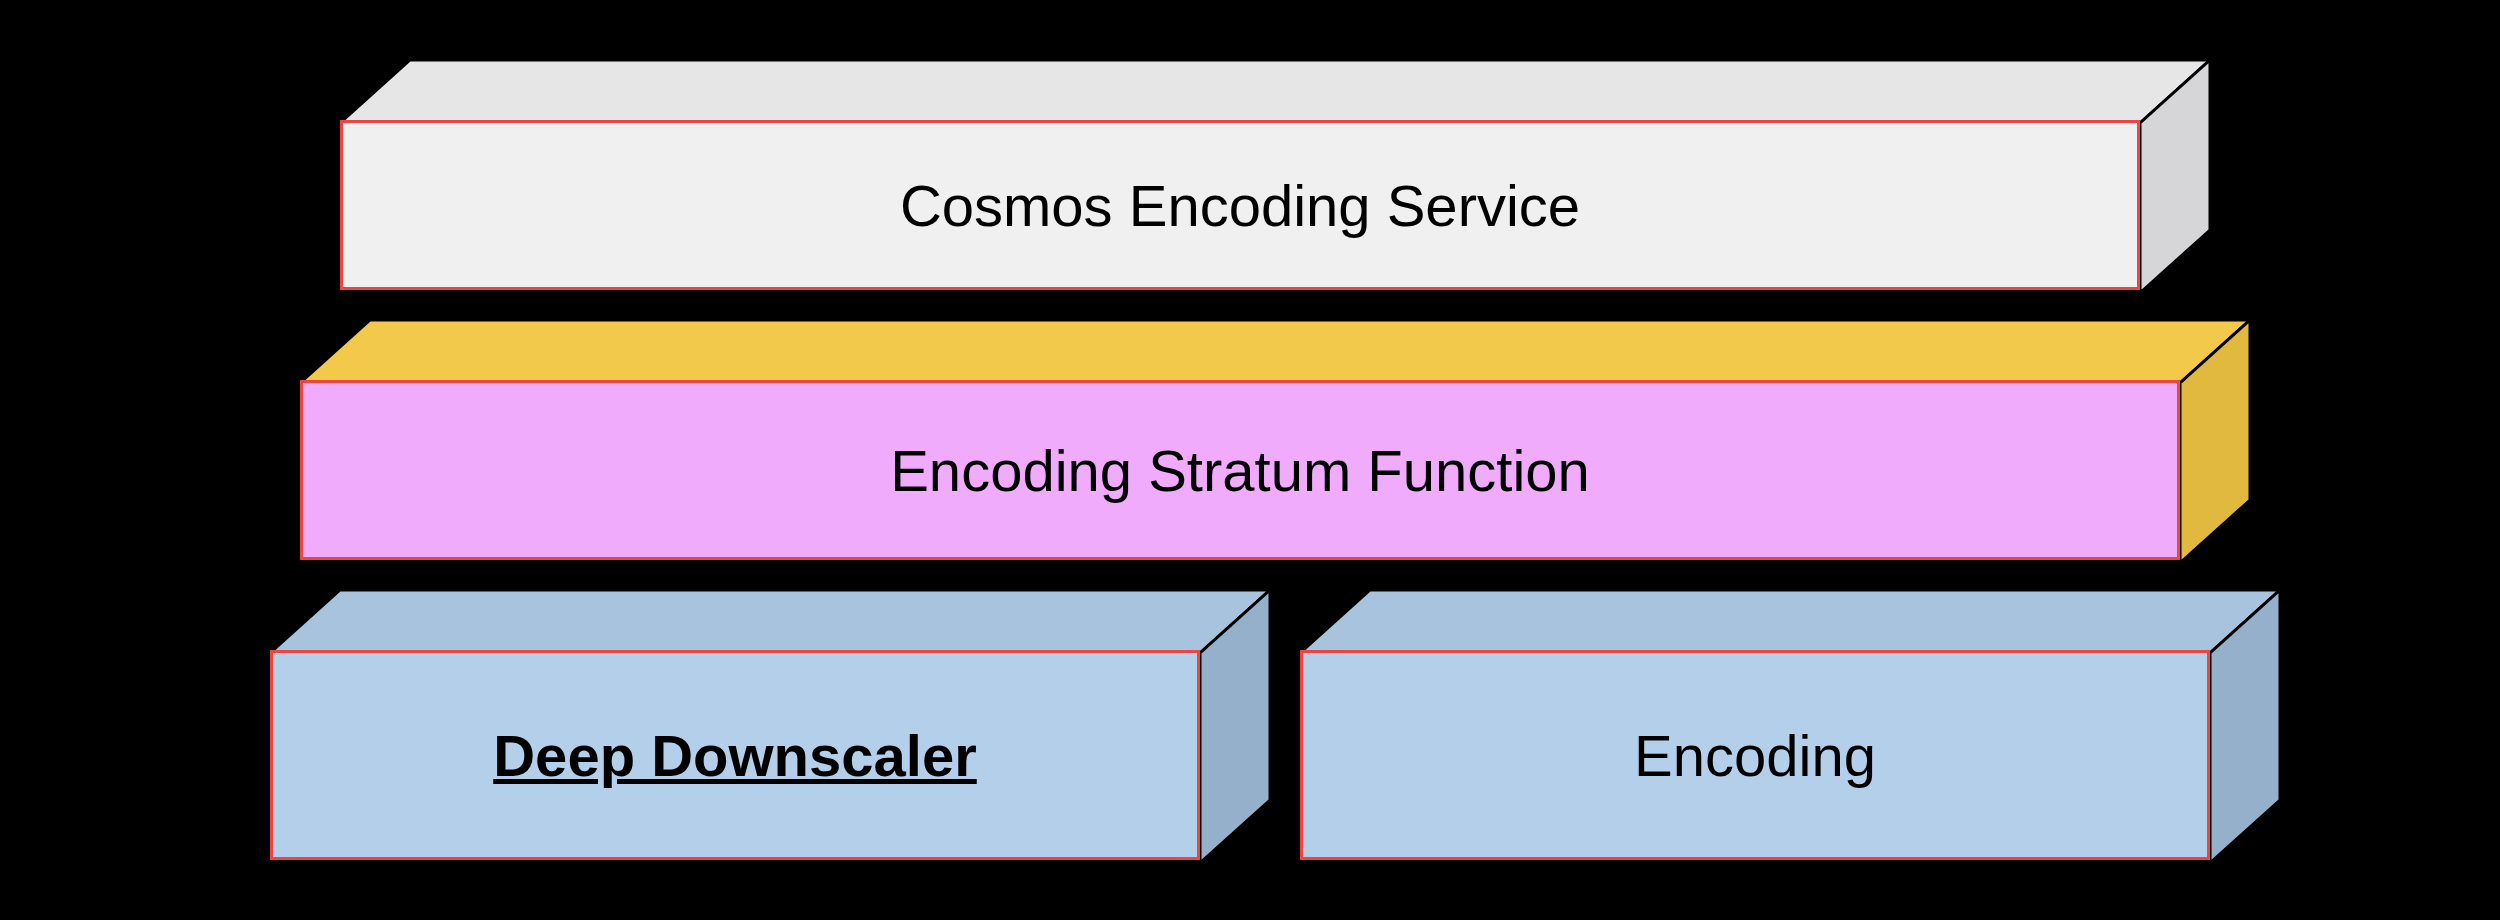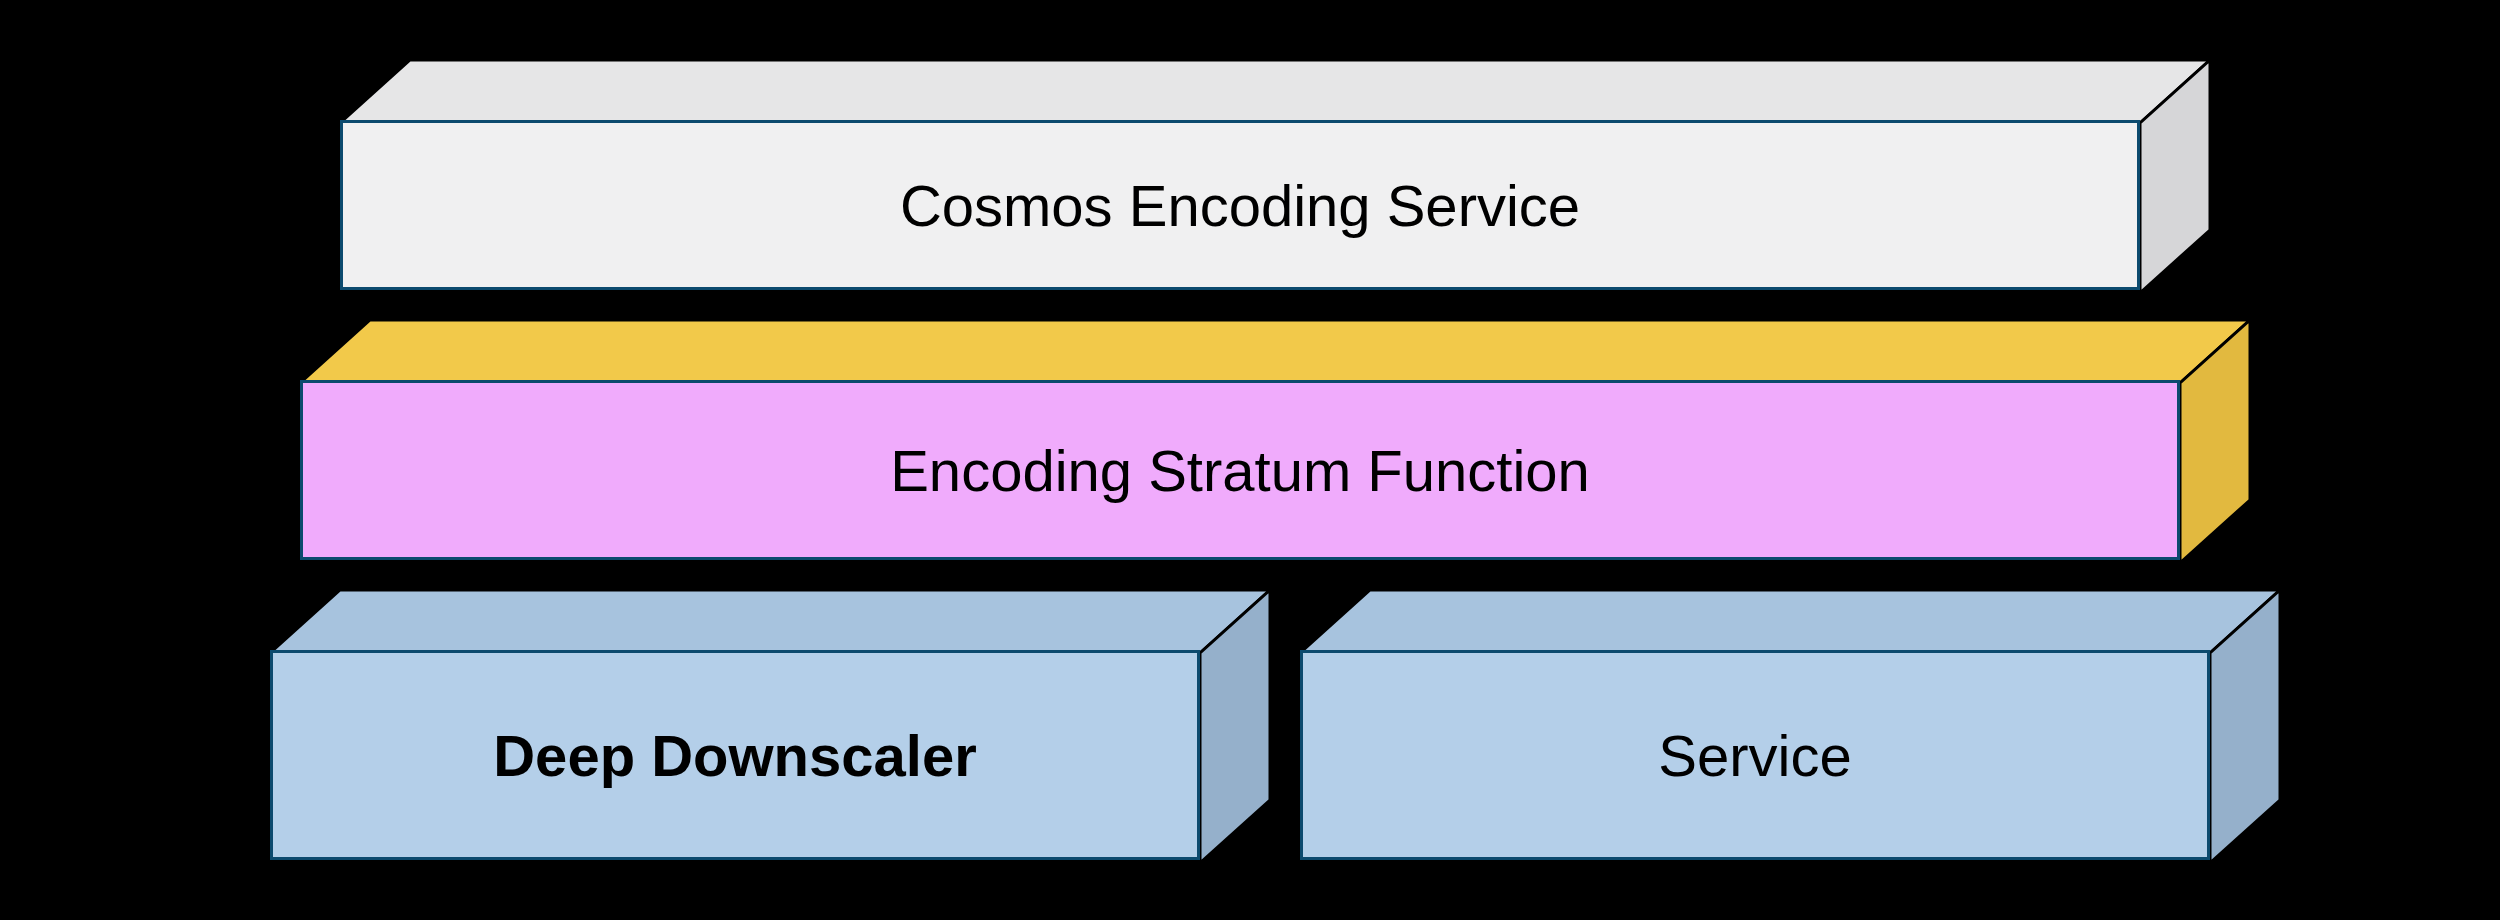--- a/index.html
+++ b/index.html
@@ -15,21 +15,21 @@
   .stage {
     position: relative;
     width: 2500px;
     height: 920px;
   }
   .block {
     position: absolute;
   }
   .face-top, .face-side, .face-front {
     position: absolute;
-    border: 3px solid #0c4a6e;
+    border: 3px solid #ef4444;
   }
   .face-front {
     display: flex;
     align-items: center;
     justify-content: center;
     font-size: 58px;
     color: #000;
   }
   .bold { font-weight: 700; }
 </style>
@@ -65,31 +65,31 @@
   </div>
 
   <div class="block">
 
     <svg class="face-top" style="left:270px; top:590px; width:1000px; height:63px; border:none;" viewBox="0 0 1000 63">
       <polygon points="70,0 1000,0 930,63 0,63" fill="#a7c3de" stroke="#000" stroke-width="3"></polygon>
     </svg>
     <svg class="face-side" style="left:1200px; top:590px; width:73px; height:273px; border:none;" viewBox="0 0 73 273">
       <polygon points="0,63 70,0 70,210 0,273" fill="#95b0cb" stroke="#000" stroke-width="3"></polygon>
     </svg>
-    <div class="face-front" style="left:270px; top:650px; width:930px; height:210px; background:#b4cfe9;">
+    <div class="face-front" style="left:270px; top:650px; width:930px; height:210px; background:#b4cfe9;text-decoration:underline;">
       <span class="bold">Deep Downscaler</span>
     </div>
   </div>
 
   <div class="block">
 
     <svg class="face-top" style="left:1300px; top:590px; width:980px; height:63px; border:none;" viewBox="0 0 980 63">
       <polygon points="70,0 980,0 910,63 0,63" fill="#a7c3de" stroke="#000" stroke-width="3"></polygon>
     </svg>
     <svg class="face-side" style="left:2210px; top:590px; width:73px; height:273px; border:none;" viewBox="0 0 73 273">
       <polygon points="0,63 70,0 70,210 0,273" fill="#95b0cb" stroke="#000" stroke-width="3"></polygon>
     </svg>
     <div class="face-front" style="left:1300px; top:650px; width:910px; height:210px; background:#b4cfe9;">
-      <span>Service</span>
+      <span>Encoding</span>
     </div>
   </div>
 
 </div>
 
 </body></html>

